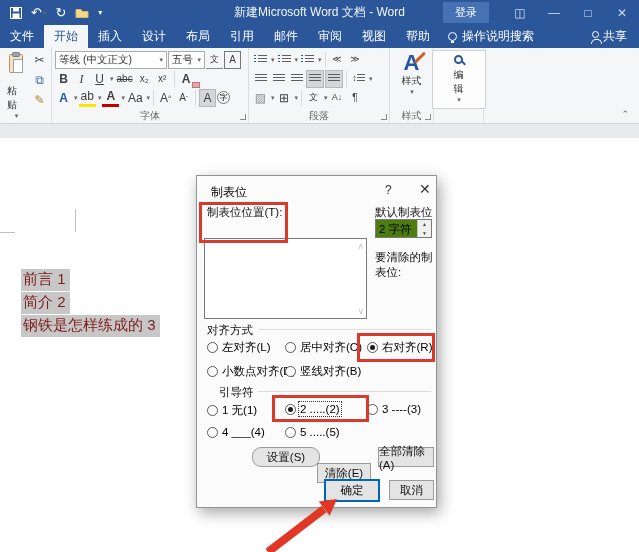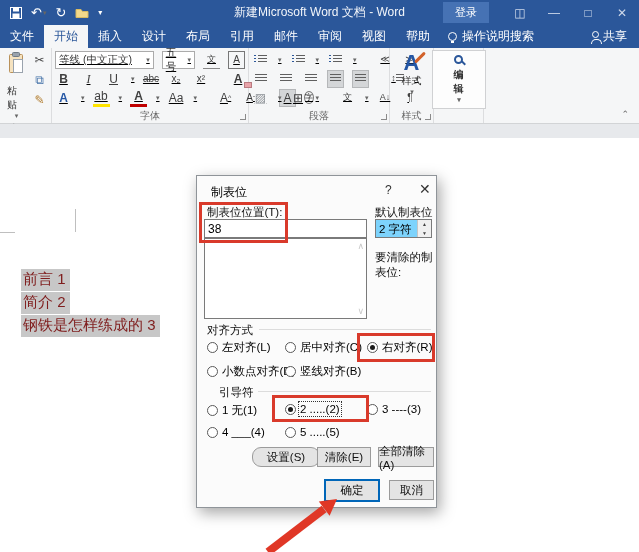--- a/index.html
+++ b/index.html
@@ -26,21 +26,21 @@
   .share{margin-left:auto;display:flex;align-items:center;gap:4px;padding:0 12px;}
   .person{width:7px;height:7px;border:1px solid #fff;border-radius:50%;position:relative;top:-2px;}
   .person::after{content:"";position:absolute;left:-2px;top:7px;width:9px;height:4px;border:1px solid #fff;border-bottom:none;border-radius:5px 5px 0 0;}
 
   
   .ribbon{position:absolute;left:0;top:48px;width:639px;height:76px;background:#f5f6f7;border-bottom:1px solid #d2d4d6;display:flex;}
   .rgroup{display:flex;flex-direction:column;border-right:1px solid #dcdddf;position:relative;}
   .gcontent{flex:1;padding:2px 3px 0 3px;}
   .glabel{height:15px;display:flex;align-items:center;justify-content:center;color:#666;font-size:10px;position:relative;}
   .launcher{position:absolute;right:2px;bottom:3px;width:6px;height:6px;border-right:1px solid #8a8a8a;border-bottom:1px solid #8a8a8a;}
-  .rrow{display:flex;align-items:center;height:19px;gap:8px;text-decoration:underline;}
+  .rrow{display:flex;align-items:center;height:19px;gap:1px;}
   .tbtn{display:flex;align-items:center;justify-content:center;height:18px;min-width:17px;padding:0 2px;color:#3f3f3f;font-size:12px;line-height:1;}
   .dd{font-size:7px;color:#666;margin-left:1px;}
   .sel{background:#d4d6d8;border:1px solid #b5b7b9;}
   .combo{height:18px;background:#fff;border:1px solid #ababab;display:flex;align-items:center;font-size:10.5px;color:#333;padding:0 3px;justify-content:space-between;}
   .vsep{width:1px;height:16px;background:#d8d9db;margin:0 2px;}
   .lines{width:12px;height:9px;background:repeating-linear-gradient(to bottom,#5f5f5f 0 1px,transparent 1px 3px);}
   .listic{width:13px;height:9px;background:
     repeating-linear-gradient(to bottom,#5f5f5f 0 1px,transparent 1px 3px) 4px 0/9px 9px no-repeat,
     repeating-linear-gradient(to bottom,#2b579a 0 1px,transparent 1px 3px) 0 0/2px 9px no-repeat;}
   .ltr-b{font-weight:bold;}
@@ -70,21 +70,21 @@
   .doc-text{position:absolute;left:21px;top:131px;font-size:15px;color:#7f1d1d;}
   .doc-line{display:table;background:#c7c7c7;padding:1px 4px 2px 2px;margin-bottom:1px;white-space:nowrap;}
 
   
   .dialog{position:absolute;left:196px;top:175px;width:241px;height:333px;background:#fbfbfb;border:1px solid #8f9499;box-shadow:3px 5px 14px rgba(0,0,0,.35);font-size:12px;color:#000;}
   .dlg-title{position:absolute;left:14px;top:8px;font-size:12px;}
   .dlg-help{position:absolute;left:188px;top:7px;color:#333;font-size:12px;}
   .dlg-close{position:absolute;left:222px;top:5px;color:#333;font-size:14px;}
   .dlg-label{position:absolute;font-size:11.5px;color:#111;}
   .dlg-input{position:absolute;left:7px;top:43px;width:163px;height:19px;border:1px solid #7a7a7a;background:#fff;font-size:12px;padding:1px 3px;}
-  .spinner{position:absolute;left:178px;top:43px;width:57px;height:19px;border:1px solid #7a7a7a;background:#7dd3fc;display:flex;}
+  .spinner{position:absolute;left:178px;top:43px;width:57px;height:19px;border:1px solid #7a7a7a;background:#4d7c0f;display:flex;}
   .spin-val{flex:1;font-size:11.5px;padding:2px 3px;}
   .spin-btns{width:14px;border-left:1px solid #c5c5c5;display:flex;flex-direction:column;}
   .spin-btns span{flex:1;display:flex;align-items:center;justify-content:center;font-size:5px;color:#444;background:#f0f0f0;}
   .listbox{position:absolute;left:7px;top:62px;width:163px;height:81px;border:1px solid #7a7a7a;background:#fff;}
   .lb-up{position:absolute;right:2px;top:2px;color:#c9c9c9;font-size:9px;}
   .lb-dn{position:absolute;right:2px;bottom:2px;color:#c9c9c9;font-size:9px;}
   .grp-caption{position:absolute;font-size:11.5px;color:#111;background:#fbfbfb;padding-right:4px;z-index:2;}
   .grp-rule{position:absolute;height:1px;background:#dcdcdc;}
   .radio{position:absolute;display:flex;align-items:center;gap:4px;font-size:11.5px;white-space:nowrap;}
   .rb{width:11px;height:11px;border:1px solid #595959;border-radius:50%;background:#fff;position:relative;flex:0 0 auto;}
@@ -302,21 +302,21 @@
         </div>
       </div>
       <div class="glabel">
           <span>样式</span>
           <span class="launcher"></span>
         </div>
     </div>
 
     <div class="rgroup" style="width:50px;border-right:1px solid #dcdddf;">
       <div class="gcontent" style="display:flex;justify-content:center;">
-        <div class="bigbtn" style="border:1px solid #d0d1d3;background:#fdfdfd;padding:4px 21px;font-weight:bold;">
+        <div class="bigbtn" style="border:1px solid #d0d1d3;background:#fdfdfd;padding:4px 21px;">
           <span class="mag"></span>
           <span style="font-size:10px;color:#333;margin-top:4px;">编辑</span>
           <span class="dd">▾</span>
         </div>
       </div>
       <div class="glabel"></div>
     </div>
 
     <div style="flex:1;position:relative;">
       <span class="chev-collapse">⌃</span>
@@ -334,21 +334,20 @@
       </div>
     </div>
   </div>
 
   <div class="dialog">
     <div class="dlg-title">制表位</div>
     <div class="dlg-help">?</div>
     <div class="dlg-close">✕</div>
 
     <div class="dlg-label" style="left:10px;top:29px;">制表位位置(T):</div>
-    <input class="dlg-input" value="38" style="">
 
     <div class="dlg-label" style="left:178px;top:29px;">默认制表位(F):</div>
     <div class="spinner">
       <span class="spin-val">2 字符</span>
       <span class="spin-btns">
         <span>▲</span>
         <span>▼</span>
       </span>
     </div>
 
@@ -398,21 +397,21 @@
     <label class="radio" style="left:10px;top:250px;">
         <span class="rb"></span>
         <span>4 ___(4)</span>
       </label>
     <label class="radio" style="left:88px;top:250px;">
         <span class="rb"></span>
         <span>5 .....(5)</span>
       </label>
 
     <div class="dbtn" style="left:55px;top:271px;width:68px;border-radius:9px;">设置(S)</div>
-    <div class="dbtn" style="left:120px;top:271px;width:54px;">清除(E)</div>
+    <div class="dbtn" style="left:120px;top:287px;width:54px;">清除(E)</div>
     <div class="dbtn" style="left:181px;top:271px;width:56px;">全部清除(A)</div>
     <div class="dbtn default" style="left:127px;top:303px;width:56px;">确定</div>
     <div class="dbtn" style="left:192px;top:304px;width:45px;">取消</div>
   </div>
 
   <div class="ann" style="left:199px;top:202px;width:89px;height:41px;"></div>
   <div class="ann" style="left:357px;top:333px;width:78px;height:29px;"></div>
   <div class="ann" style="left:272px;top:395px;width:97px;height:27px;"></div>
 
   <svg class="arrow-svg" width="110" height="57">

